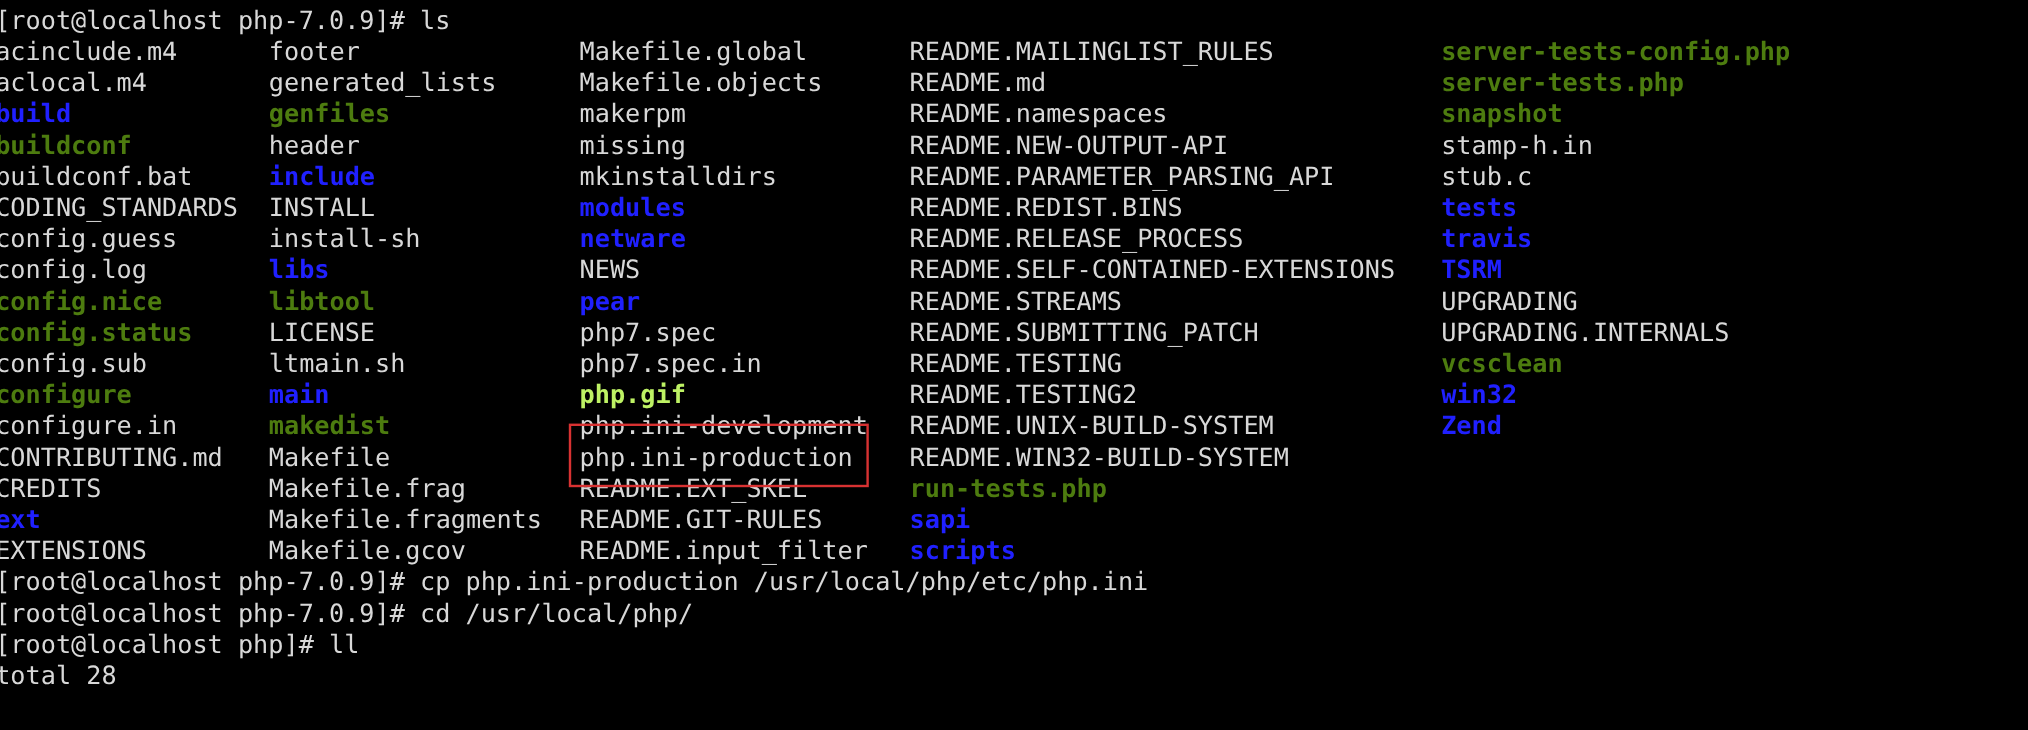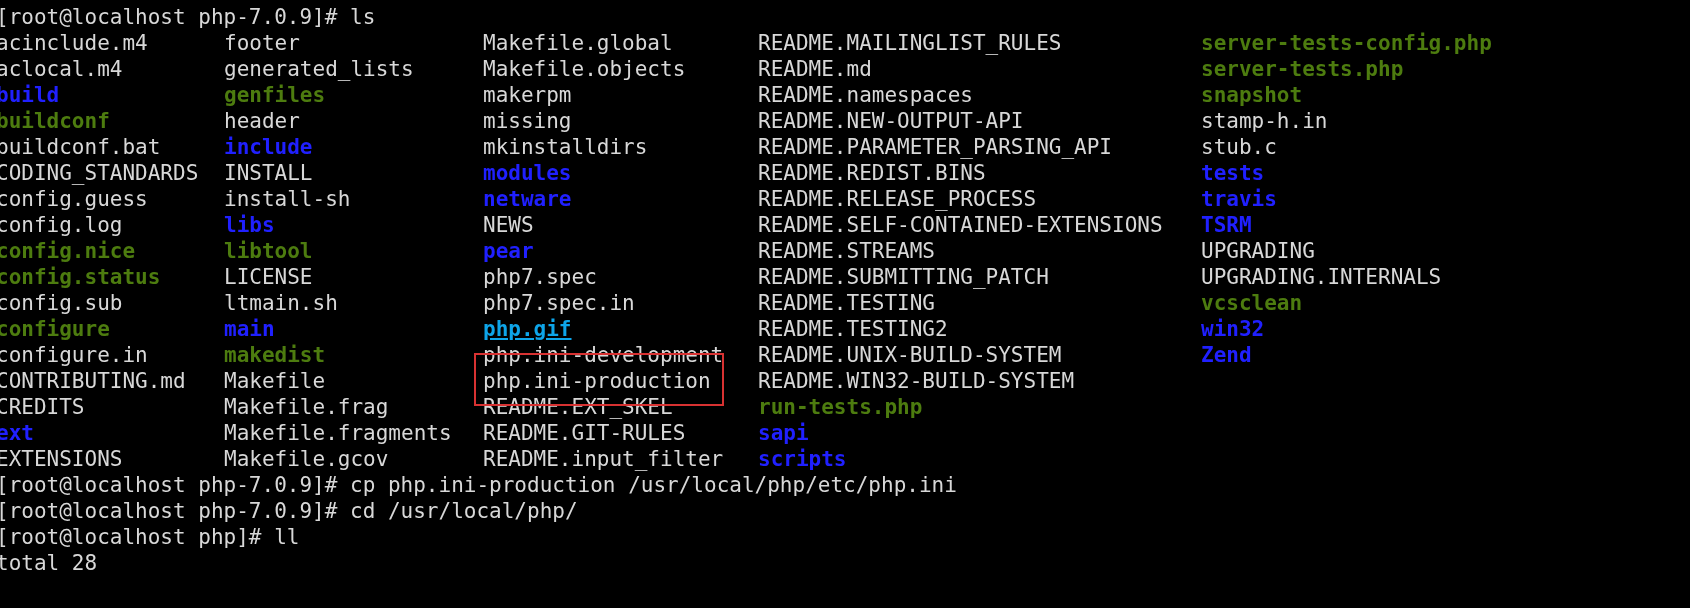--- a/index.html
+++ b/index.html
@@ -51,21 +51,21 @@
     display: block;
     height: 26px;
     line-height: 26px;
     white-space: pre;
     font-size: 21px;
   }
   
   .c-file   { color: #d8d8d8; font-weight: normal; }
   .c-dir    { color: #2020ff; font-weight: bold; }
   .c-exec   { color: #4d7c0f; font-weight: bold; }
-  .c-image  { color: #0ea5e9; font-weight: bold; text-decoration: underline; }
+  .c-image  { color: #bef264; font-weight: bold; }
 
   
   #highlight-box {
     position: absolute;
     border: 2px solid #d83232;
     box-sizing: border-box;
     pointer-events: none;
     background: transparent;
   }
   

